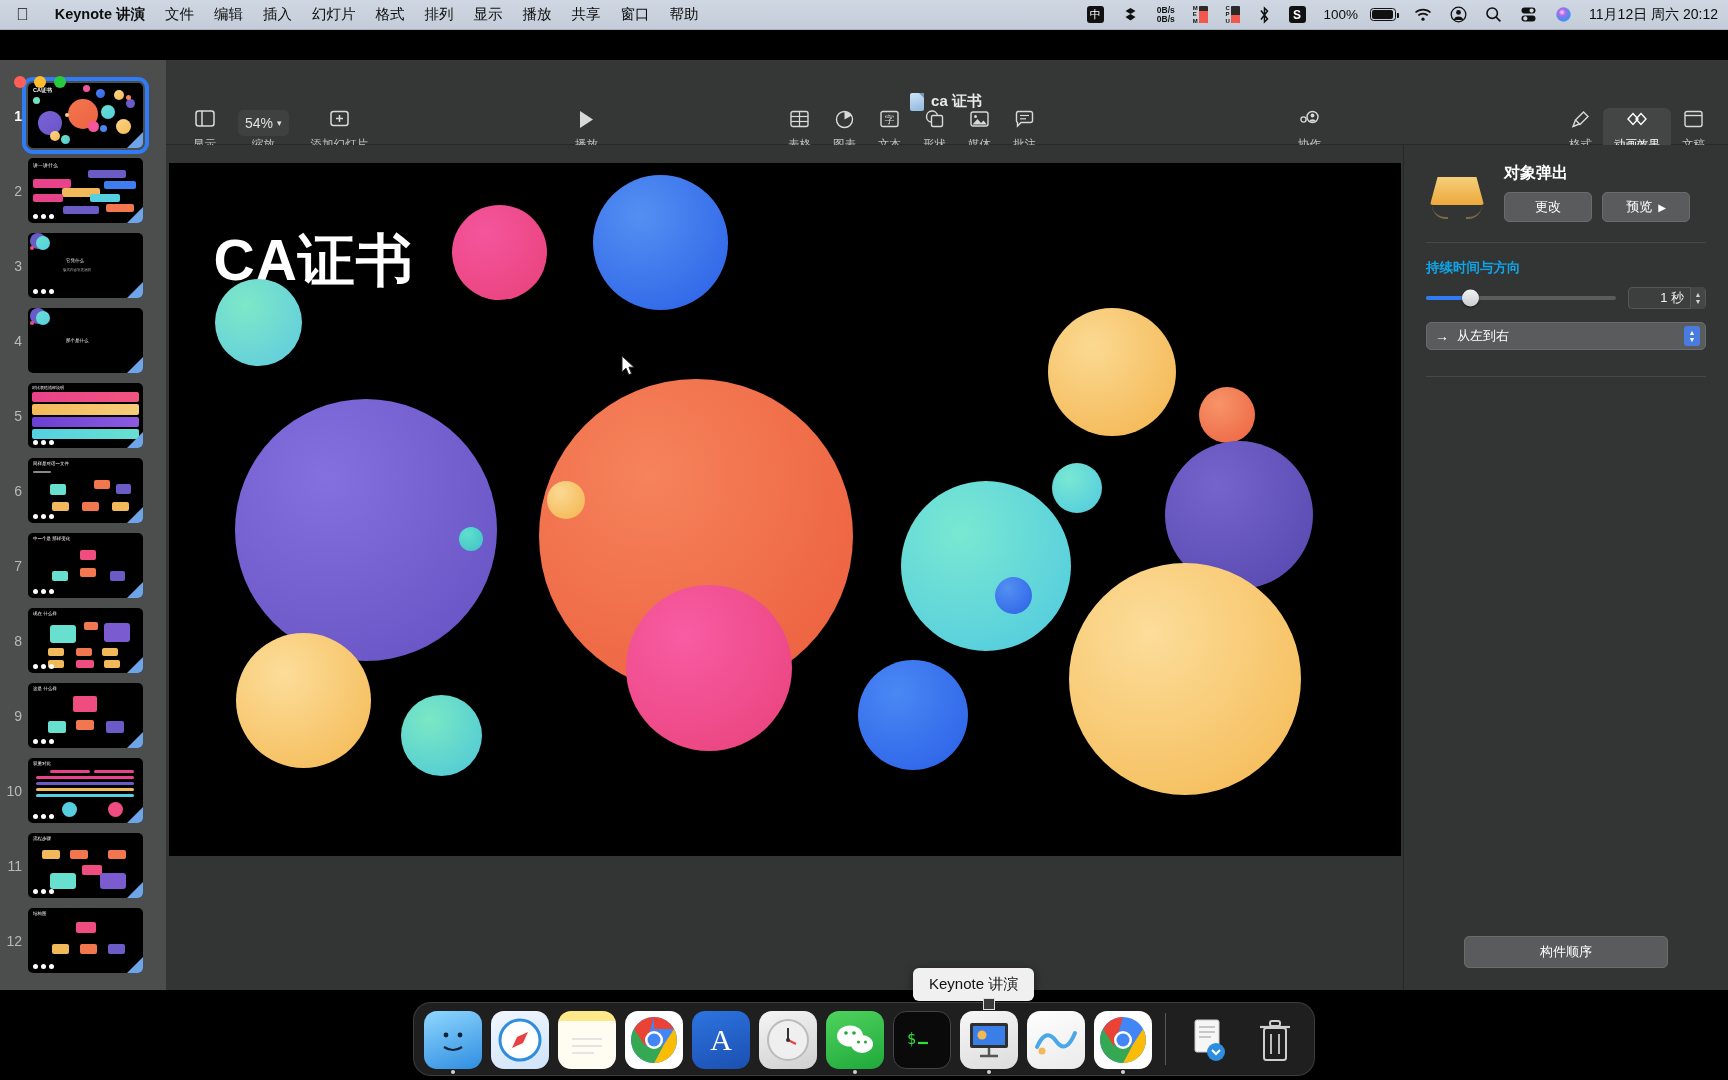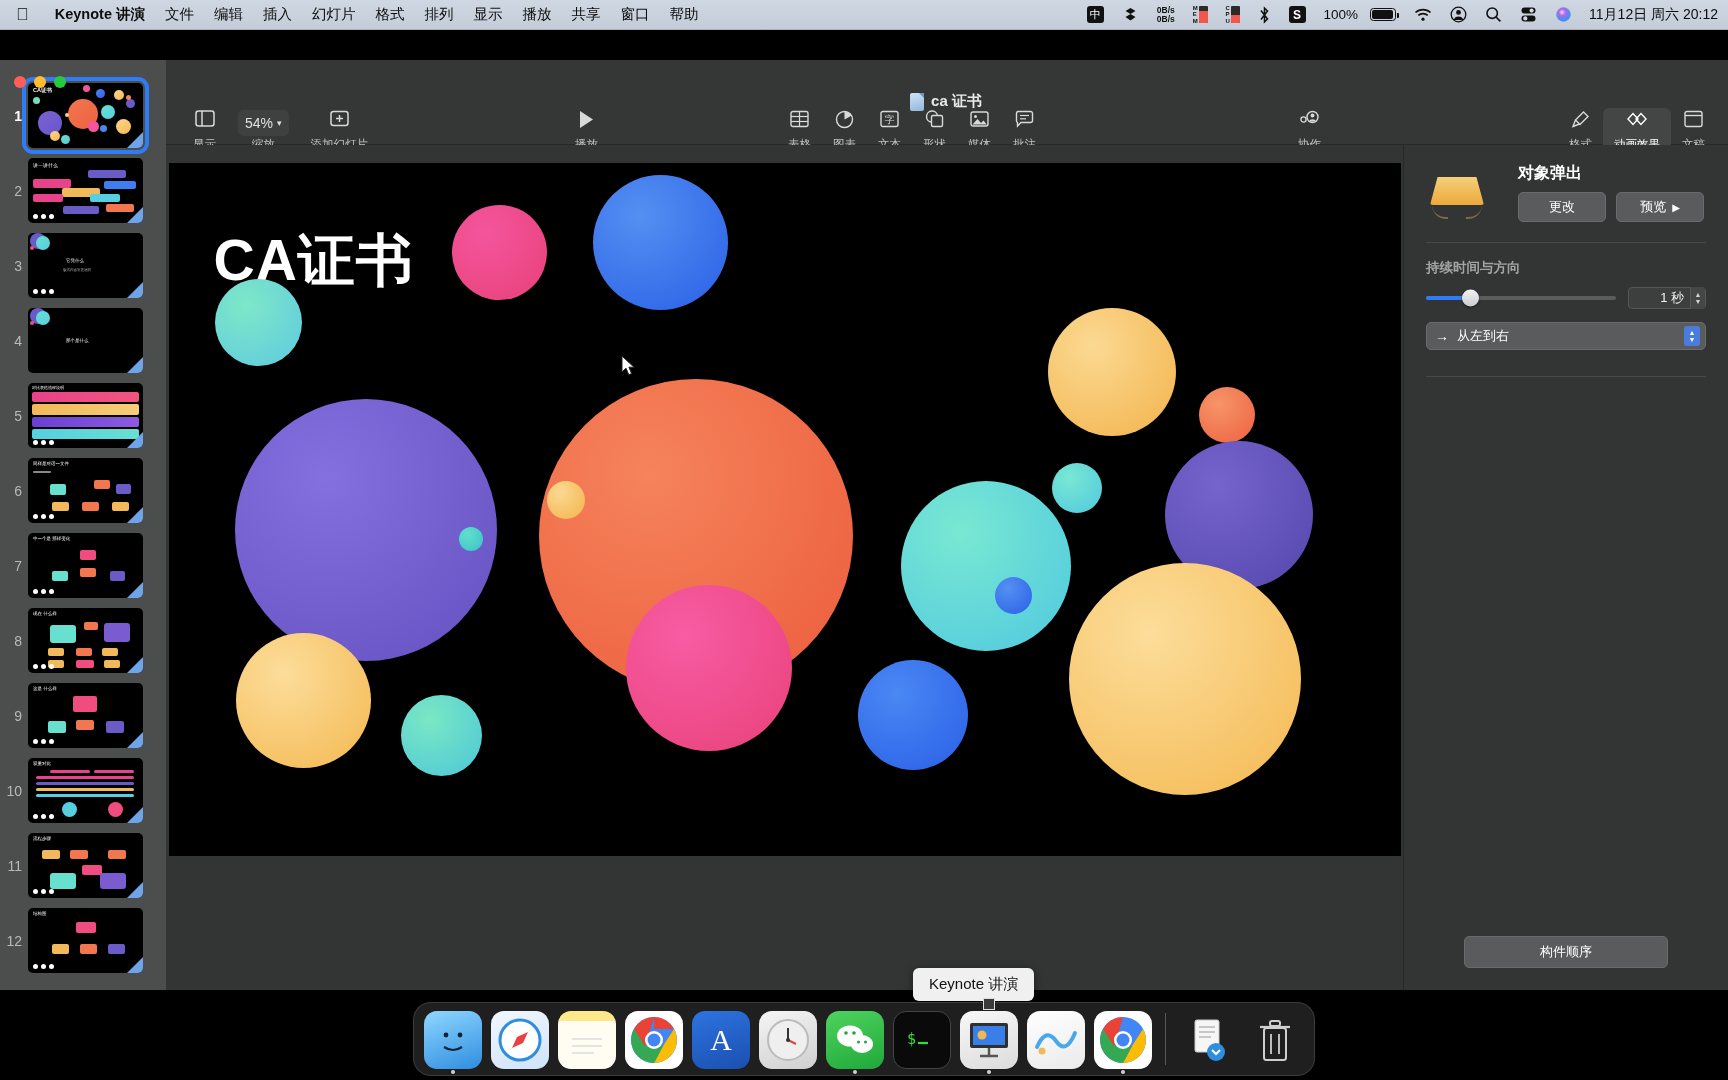--- a/index.html
+++ b/index.html
@@ -115,36 +115,36 @@
 
   
   #inspector {
     position:absolute; top:85px; right:0; width:325px; bottom:0;
     background:#333434; border-left:1px solid #262727; color:#e6e6e6;
   }
   #insp-tabbar { height:32px; display:flex; align-items:center; justify-content:center;
                  border-bottom:1px solid #272828; }
   #insp-tabbar .t { font-size:13.5px; color:#dcdcdc; }
   .insp-pad { padding:18px 22px 0 22px; }
-  .effect-row { display:flex; align-items:flex-start; gap:30px;font-family:Liberation Serif, serif; }
+  .effect-row { display:flex; align-items:flex-start; gap:16px;font-family:Liberation Serif, serif; }
   .effect-thumb { width:62px;height:58px; flex:none; position:relative; }
   .eff-tz { position:absolute; left:4px; top:14px; width:54px; height:28px;
             background:linear-gradient(180deg,#f5cf7a,#eda93c);
             clip-path:polygon(14% 0,86% 0,100% 100%,0% 100%); border-radius:3px; }
   .eff-sh{position:absolute;width:16px;height:16px;border-bottom:2px solid #7a6a45;border-radius:0 0 0 14px;}
   .eff-name { font-size:16px; font-weight:bold; color:#fff; margin-bottom:8px; }
   .eff-btns { display:flex; gap:10px; }
   .btn {
     background:#5a5b5c; border-radius:5px; color:#fff; font-size:13px;
     padding:5px 0; text-align:center; min-width:88px;
     border:1px solid #6a6b6c;
   }
   .btn .pl { font-size:10px; margin-left:6px; }
   .sec-div { height:1px; background:#474848; margin:20px 0 0 0; }
-  .sec-title { font-size:13.5px; font-weight:bold; color:#a3a3a3; margin:16px 0 10px 0; }
+  .sec-title { font-size:13.5px; font-weight:bold; color:#0ea5e9; margin:16px 0 10px 0; }
   .sliderrow { display:flex; align-items:center; gap:12px; }
   .slider { flex:1; height:4px; background:#5b5c5c; border-radius:2px; position:relative; }
   .slider .fill { position:absolute;left:0;top:0;bottom:0;width:22%;background:#2f7cf6;border-radius:2px;}
   .slider .knob { position:absolute; left:19%; top:50%; transform:translateY(-50%);
                   width:17px;height:17px;border-radius:50%;
                   background:linear-gradient(180deg,#f2f2f2,#c9cdd0);
                   box-shadow:0 1px 2px rgba(0,0,0,.6); }
   .stepfield {
     display:flex; align-items:center; background:#3d3e3e; border:1px solid #555656;
     border-radius:4px; height:22px; width:78px; justify-content:flex-end;

